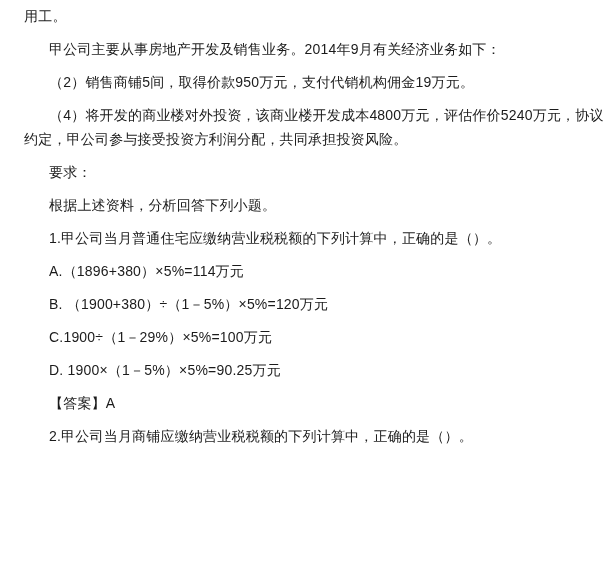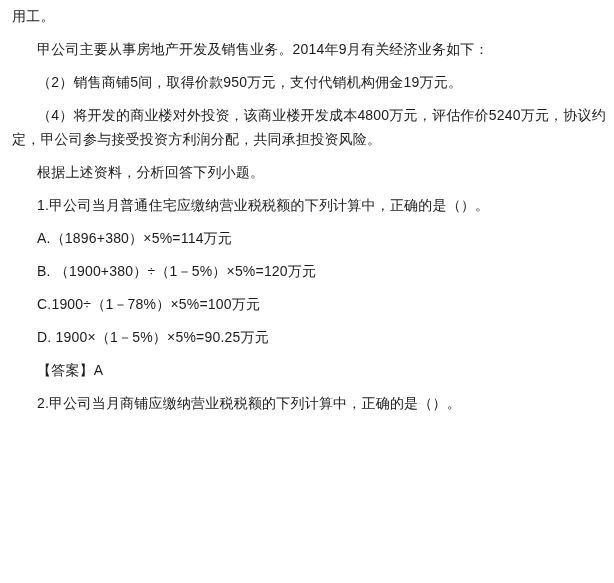--- a/index.html
+++ b/index.html
@@ -7,21 +7,21 @@
     padding: 0;
     width: 614px;
     height: 583px;
     background: #ffffff;
     overflow: hidden;
   }
   .doc {
     box-sizing: border-box;
     width: 614px;
     height: 583px;
-    padding: 4px 8px 0 12px;
+    padding: 4px 8px 0 24px;
     color: #1b1b1b;
     font-family: "Liberation Sans", sans-serif;
     font-size: 14px;
     line-height: 24px;
     letter-spacing: 0.2px;
   }
   .doc p {
     margin: 0 0 9px 0;
     text-indent: 0;
     white-space: normal;
@@ -32,21 +32,22 @@
   }
 </style>
 </head>
 <body>
 
 <div class="doc">
   <p>用工。</p>
   <p class="indent">甲公司主要从事房地产开发及销售业务。2014年9月有关经济业务如下：</p>
   <p class="indent">（2）销售商铺5间，取得价款950万元，支付代销机构佣金19万元。</p>
   <p class="indent">（4）将开发的商业楼对外投资，该商业楼开发成本4800万元，评估作价5240万元，协议约定，甲公司参与接受投资方利润分配，共同承担投资风险。</p>
+  <p class="indent">要求：</p>
   <p class="indent">根据上述资料，分析回答下列小题。</p>
   <p class="indent">1.甲公司当月普通住宅应缴纳营业税税额的下列计算中，正确的是（）。</p>
   <p class="indent">A.（1896+380）×5%=114万元</p>
   <p class="indent">B. （1900+380）÷（1－5%）×5%=120万元</p>
-  <p class="indent">C.1900÷（1－78%）×5%=100万元</p>
+  <p class="indent">C.1900÷（1－29%）×5%=100万元</p>
   <p class="indent">D. 1900×（1－5%）×5%=90.25万元</p>
   <p class="indent">【答案】A</p>
   <p class="indent">2.甲公司当月商铺应缴纳营业税税额的下列计算中，正确的是（）。</p>
 </div>
 
 </body></html>

